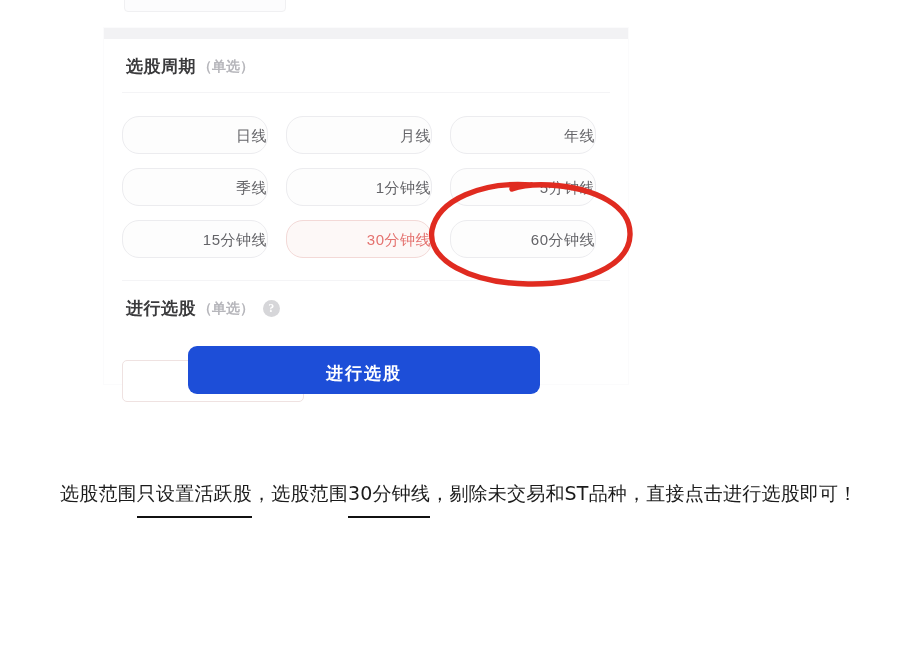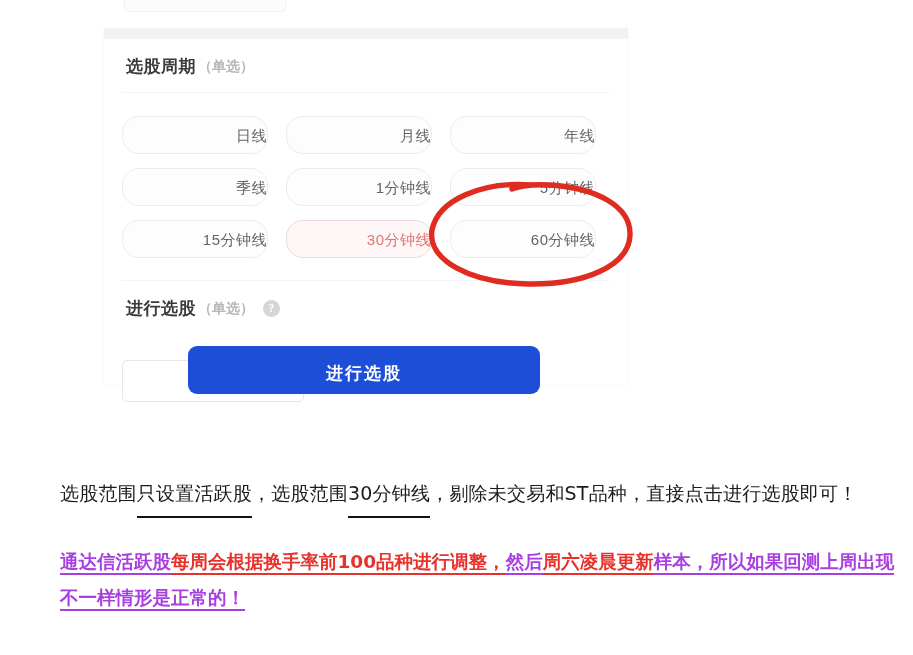--- a/index.html
+++ b/index.html
@@ -269,15 +269,14 @@
              C 160 107, 205 88, 206 57
              C 207 28, 172 10, 126 7
              C 108 6, 96 8, 88 11" fill="none" stroke="#e02b20" stroke-width="5.4" stroke-linecap="round" stroke-linejoin="round"></path>
   </svg>
 </div>
 
 <div class="prose">
 
   <p class="para para-1"><span>选股范围</span><u>只设置活跃股</u><span>，选股范围</span><u>30分钟线</u><span>，剔除未交易和ST品种，直接点击进行选股即可！</span></p>
 
-  <p class="para para-2"><span class="purple">通达信活跃股</span><span class="red">每周会根据换手率前100品种进行调整，</span><span class="purple">然后</span><span class="red">周六凌晨更新</span><span class="purple">样本，所以如果回测上周出现不一样情形是正常的！</span></p>
 
 </div>
 
 </body></html>

